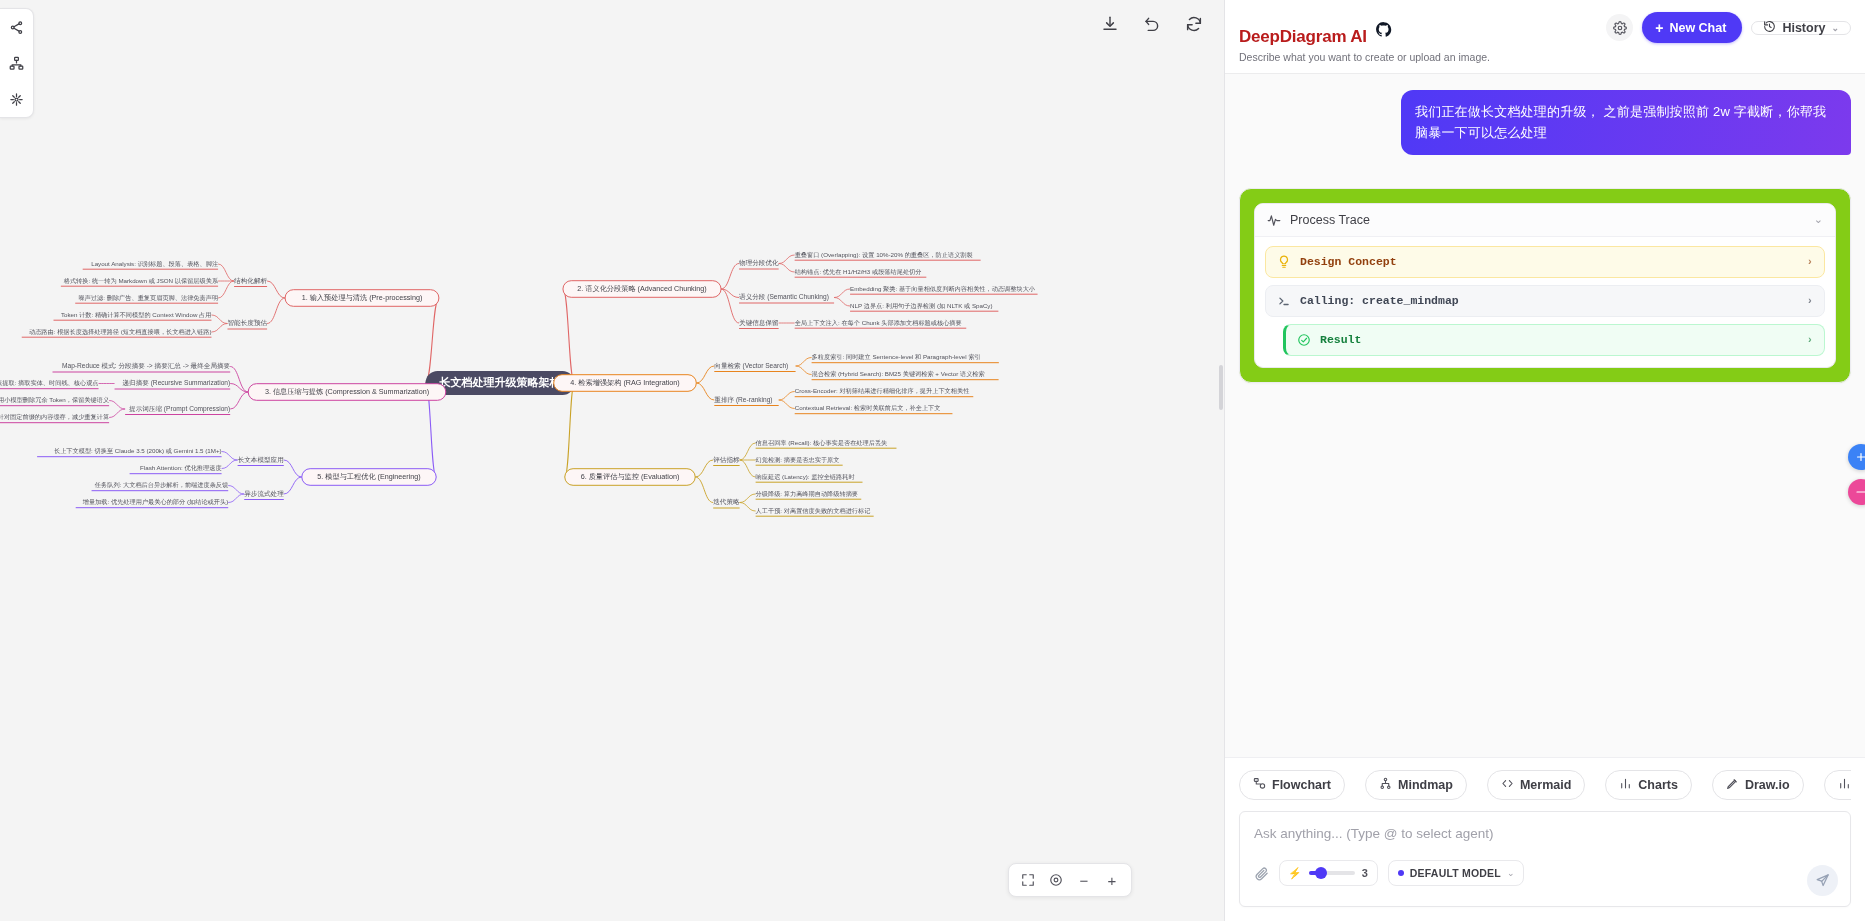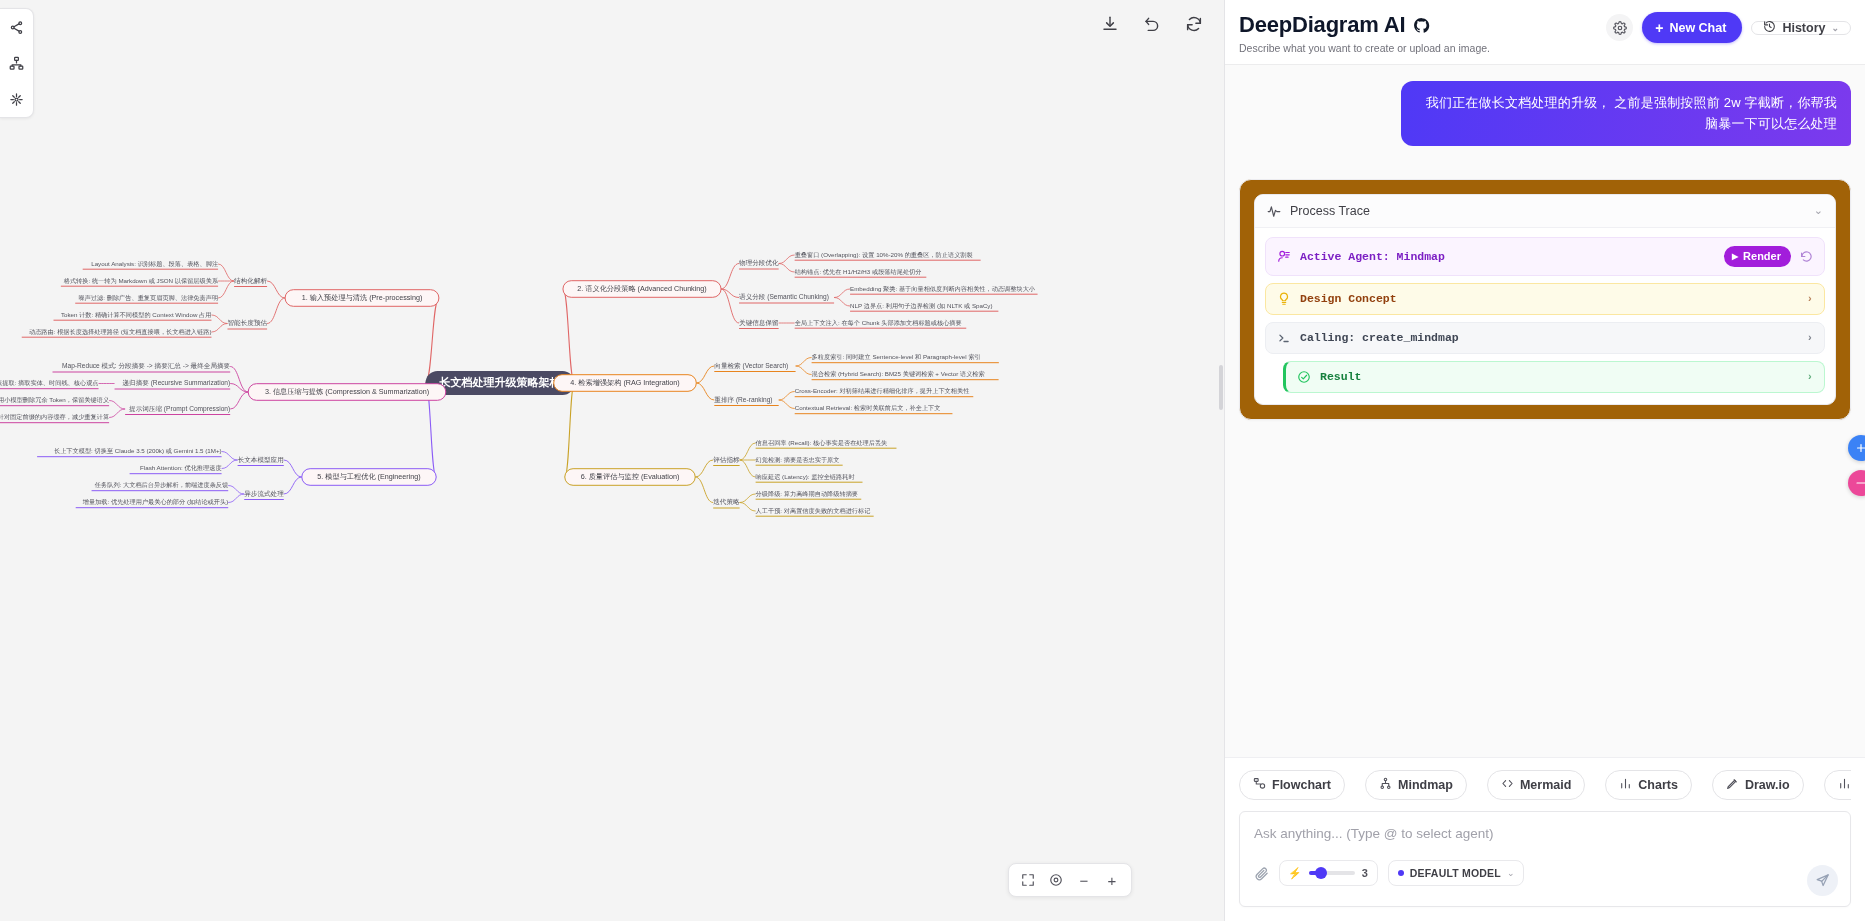--- a/index.html
+++ b/index.html
@@ -96,21 +96,21 @@
   }
   .chat-header {
     padding: 10px 14px 10px 14px;
     border-bottom: 1px solid #ececed;
     display: flex; align-items: flex-start; justify-content: space-between;
     background: #fff;
   }
   .brand-block { padding-top: 2px; }
   .brand-row { display: flex; align-items: center; gap: 8px; }
   .brand-title {
-    font-size: 22px; font-weight: 700; color: #0f172a; letter-spacing: -.2px;
+    font-size: 17px; font-weight: 700; color: #b91c1c; letter-spacing: -.2px; margin-top: 15px;
   }
   .github-icon { width: 17px; height: 17px; color: #111827; display:block; }
   .brand-sub { font-size: 10.5px; color: #71717a; margin-top: 4px; }
   .header-actions { display: flex; align-items: center; gap: 9px; padding-top: 2px; }
   .gear-btn {
     width: 27px; height: 27px; border-radius: 50%;
     background: #f4f4f5; display: flex; align-items: center; justify-content: center;
     cursor: pointer; color: #52525b;
   }
   .gear-btn svg { width: 14px; height: 14px; }
@@ -141,26 +141,25 @@
   }
   .msg-user-row { display: flex; justify-content: flex-end; }
   .msg-user {
     max-width: 450px;
     background: linear-gradient(100deg, #4f39f6 0%, #7c3aed 100%);
     color: #fff;
     border-radius: 12px 12px 4px 12px;
     padding: 11px 14px;
     font-size: 13px; line-height: 1.65;
     letter-spacing: .2px;
-    text-align: right;
   }
 
   .assistant-card {
     margin-top: 33px;
-    background: #a16207;
+    background: #84cc16;
     border: 1px solid #ececf0;
     border-radius: 12px;
     padding: 14px;
     box-shadow: 0 1px 2px rgba(0,0,0,.03);
   }
   .trace-box {
     border: 1px solid #e9e9ee;
     border-radius: 9px;
     overflow: hidden;
     background: #fff;
@@ -584,40 +583,20 @@
               <svg viewBox="0 0 24 24" fill="none" stroke="currentColor" stroke-width="2" stroke-linecap="round" stroke-linejoin="round">
                 <path d="M2 13h3l2.5-8 4 16 3-10 2.5 2H22"></path>
               </svg>
             </span>
             <span class="label">Process Trace</span>
             <span class="chev">⌄</span>
           </div>
 
           <div class="trace-items">
 
-            <div class="trace-row active">
-              <span class="ticon">
-                <svg viewBox="0 0 24 24" fill="none" stroke="#a21ddb" stroke-width="2" stroke-linecap="round" stroke-linejoin="round">
-                  <circle cx="9" cy="8" r="4"></circle>
-                    <path d="M3 21c0-3.3 2.7-6 6-6"></path>
-                    <path d="M15 6h6M15 10h6M15 14h4"></path>
-                </svg>
-              </span>
-              <span class="tlabel">Active Agent: Mindmap</span>
-              <button class="render-btn">
-                <span class="play">▶</span>
-                <span>Render</span>
-              </button>
-              <span class="refresh-mini">
-                <svg viewBox="0 0 24 24" fill="none" stroke="currentColor" stroke-width="2.2" stroke-linecap="round" stroke-linejoin="round">
-                  <path d="M3.5 12a8.5 8.5 0 1 1 2.6 6.1"></path>
-                    <path d="M3 5.5V12h6"></path>
-                </svg>
-              </span>
-            </div>
 
             <div class="trace-row design">
               <span class="ticon">
                 <svg viewBox="0 0 24 24" fill="none" stroke="#eab308" stroke-width="2" stroke-linecap="round" stroke-linejoin="round">
                   <path d="M9 18h6"></path>
                     <path d="M10 21h4"></path>
                   <path d="M12 2a6 6 0 0 0-3.5 10.9c.5.4.8 1 .8 1.6V15h5.4v-.5c0-.6.3-1.2.8-1.6A6 6 0 0 0 12 2z"></path>
                 </svg>
               </span>
               <span class="tlabel">Design Concept</span>

